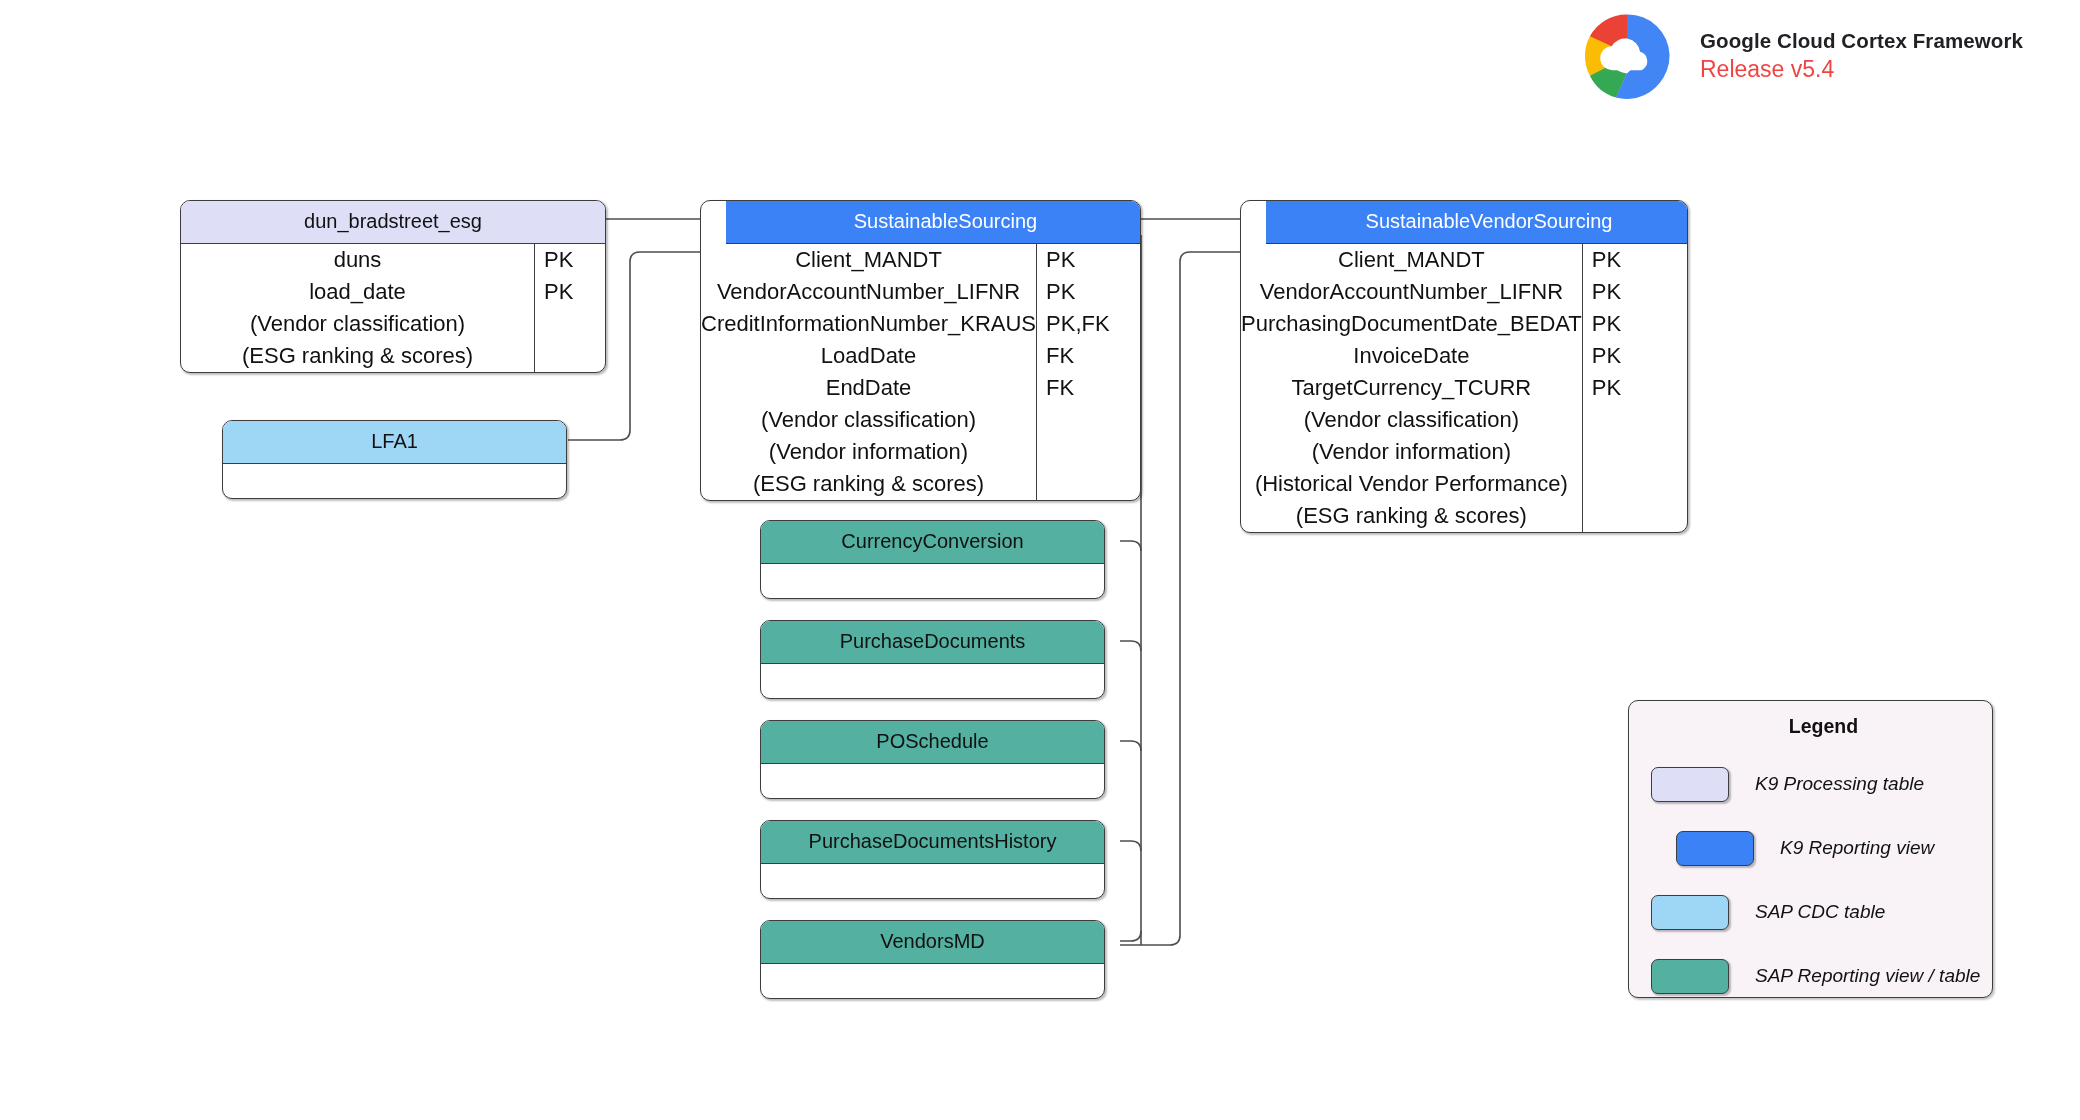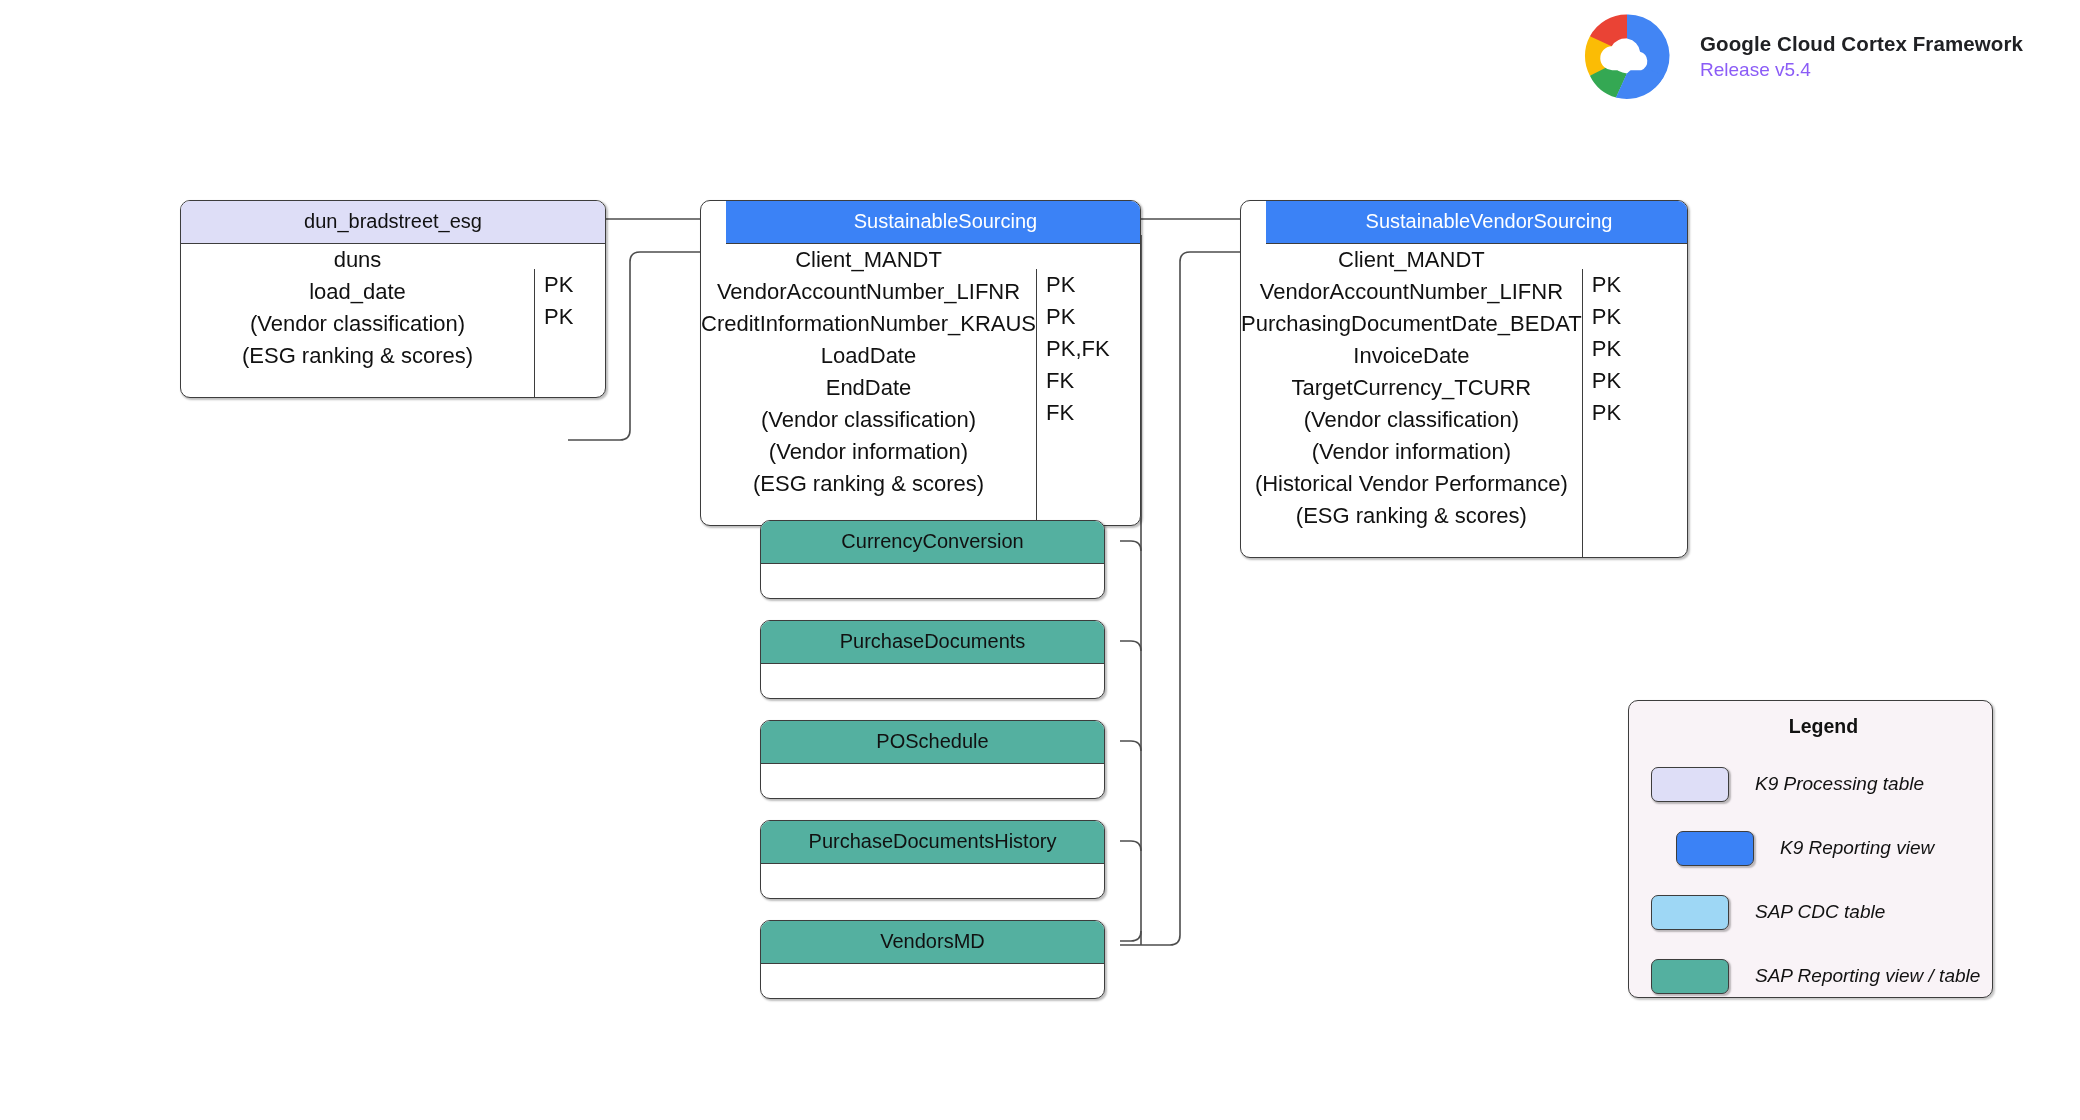--- a/index.html
+++ b/index.html
@@ -41,23 +41,23 @@
     line-height: 1.32;
   }
   .brand-title {
     font-size: 20.5px;
     font-weight: bold;
     color: #202124;
     letter-spacing: 0.1px;
     white-space: nowrap;
   }
   .brand-sub {
-    font-size: 19px;
+    font-size: 23px;
     font-weight: normal;
-    color: #8b5cf6;
+    color: #ef4444;
     white-space: nowrap;
   }
 
   
   #connectors {
     position: absolute;
     left: 0; top: 0;
     width: 2080px;
     height: 1120px;
     pointer-events: none;
@@ -96,21 +96,20 @@
   .col-fields {
     flex: 1 1 auto;
     display: flex;
     flex-direction: column;
   }
   .col-keys {
     flex: 0 0 auto;
     display: flex;
     flex-direction: column;
     border-left: 1.4px solid #3d3d3d;
-    margin-top: 25px;
   }
   .field-cell, .key-cell {
     box-sizing: border-box;
     font-size: 22px;
     color: #111111;
     line-height: 1;
     height: 32px;
     display: flex;
     align-items: center;
     white-space: nowrap;
@@ -279,20 +278,24 @@
         <div class="key-cell">PK</div>
         <div class="key-cell">PK</div>
         <div class="key-cell"></div>
         <div class="key-cell"></div>
         <div class="key-cell"></div>
         <div class="key-cell"></div>
       </div>
     </div>
   </div>
 
+  <div class="entity stub" style="left:222px; top:420px; width:345px;">
+    <div class="entity-header hdr-sapcdc">LFA1</div>
+    <div class="entity-body"></div>
+  </div>
 
   <div class="entity stub" style="left:760px; top:520px; width:345px;">
     <div class="entity-header hdr-sapview">CurrencyConversion</div>
     <div class="entity-body"></div>
   </div>
 
   <div class="entity stub" style="left:760px; top:620px; width:345px;">
     <div class="entity-header hdr-sapview">PurchaseDocuments</div>
     <div class="entity-body"></div>
   </div>

